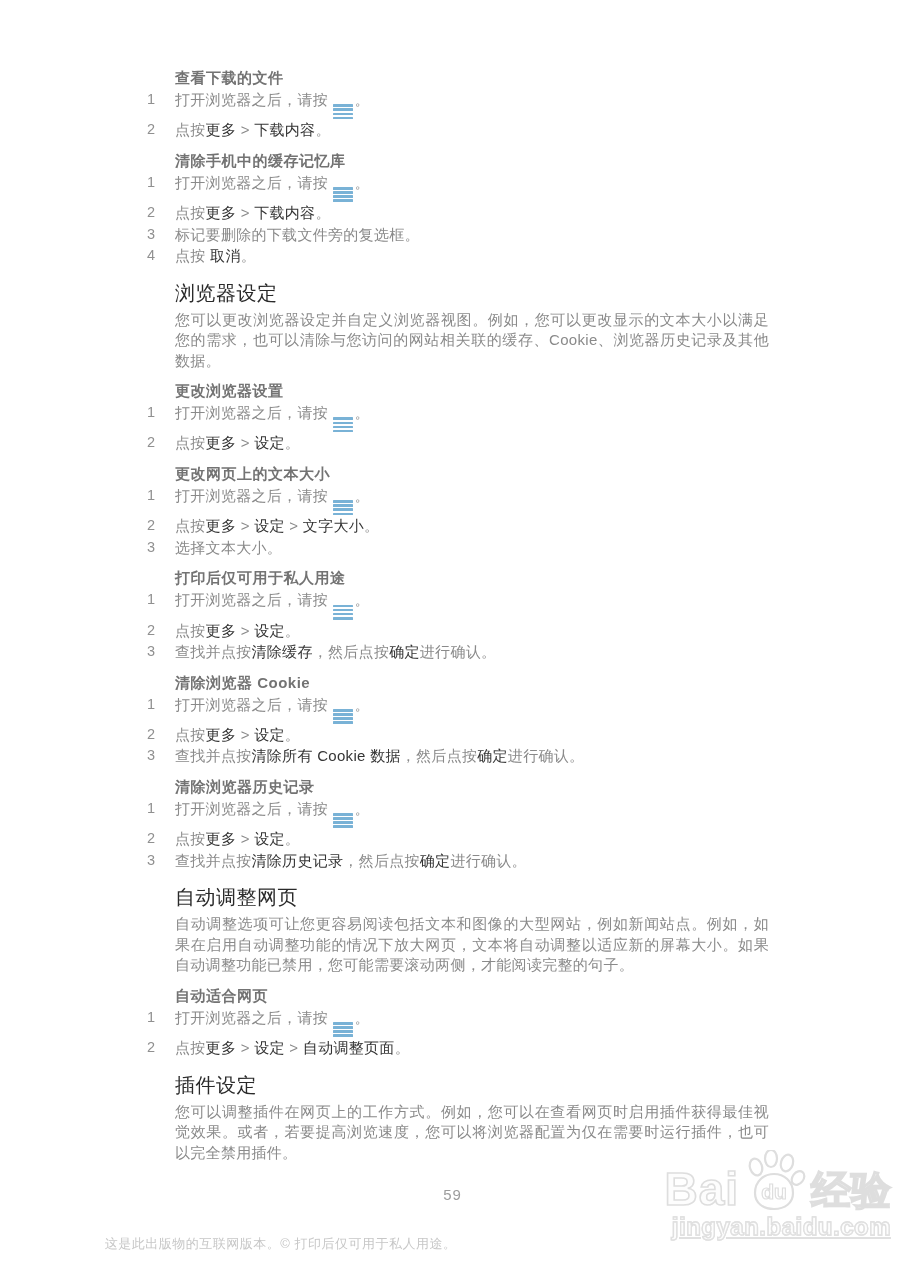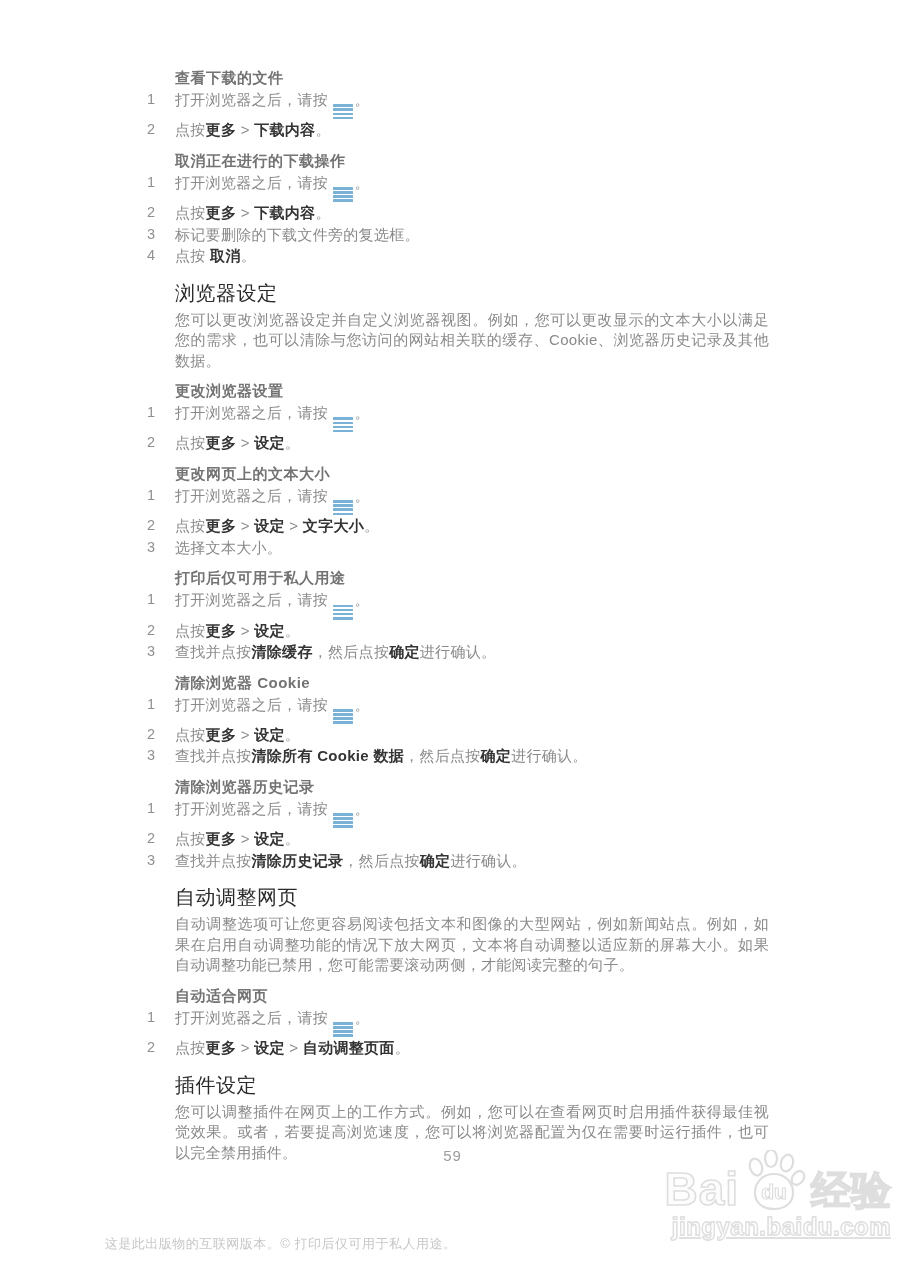--- a/index.html
+++ b/index.html
@@ -25,30 +25,30 @@
     margin-top:4px; letter-spacing:0.3px; text-align:justify;
   }
   .steps { list-style:none; }
   .step {
     position:relative; font-size:15px; color:#8a8a8a;
     line-height:21.5px; letter-spacing:0.3px;
   }
   .step-num {
     position:absolute; left:-28px; top:0; color:#909090; font-size:14.5px;
   }
-  .bold { font-weight:bold; color:#343434; }
+  .bold { font-weight:normal; color:#343434; }
 
   .menu-icon {
     display:inline-flex; flex-direction:column; justify-content:space-between;
     width:20px; height:15px; vertical-align:-2px; margin:0 1px;
   }
   .menu-icon i { display:block; width:100%; height:2.7px; border-radius:0.5px; }
 
   .page-number {
-    position:absolute; top:1147px; left:0; width:100%;
+    position:absolute; top:1186px; left:0; width:100%;
     text-align:center; font-size:15px; color:#9c9c9c; letter-spacing:1px;
   }
   .footer-note {
     position:absolute; top:1235px; left:0; width:62%;
     text-align:center; font-size:13px; color:#c7c7c7; letter-spacing:0.5px;
   }
 
   .watermark {
     position:absolute; top:1150px; right:14px; width:268px;
     text-align:right; user-select:none;
@@ -79,21 +79,21 @@
       <div class="h2">查看下载的文件</div>
       <ol class="steps">
         <li class="step"><span class="step-num">1</span><span class="step-text"><span>打开浏览器之后，请按 </span><span class="menu-icon">
               <i style="background: rgb(121, 178, 214);"></i>
               <i style="background: rgb(121, 178, 214);"></i>
               <i style="background: rgb(121, 178, 214);"></i>
               <i style="background: rgb(121, 178, 214);"></i>
             </span><span>。</span></span></li>
         <li class="step"><span class="step-num">2</span><span class="step-text"><span>点按</span><span class="bold">更多</span><span> &gt; </span><span class="bold">下载内容</span><span>。</span></span></li>
       </ol>
-      <div class="h2">取消正在进行的下载操作</div>
+      <div class="h2">清除手机中的缓存记忆库</div>
       <ol class="steps">
         <li class="step"><span class="step-num">1</span><span class="step-text"><span>打开浏览器之后，请按 </span><span class="menu-icon">
               <i style="background: rgb(121, 178, 214);"></i>
               <i style="background: rgb(121, 178, 214);"></i>
               <i style="background: rgb(121, 178, 214);"></i>
               <i style="background: rgb(121, 178, 214);"></i>
             </span><span>。</span></span></li>
         <li class="step"><span class="step-num">2</span><span class="step-text"><span>点按</span><span class="bold">更多</span><span> &gt; </span><span class="bold">下载内容</span><span>。</span></span></li>
         <li class="step"><span class="step-num">3</span><span class="step-text"><span>标记要删除的下载文件旁的复选框。</span></span></li>
         <li class="step"><span class="step-num">4</span><span class="step-text"><span>点按 </span><span class="bold">取消</span><span>。</span></span></li>

